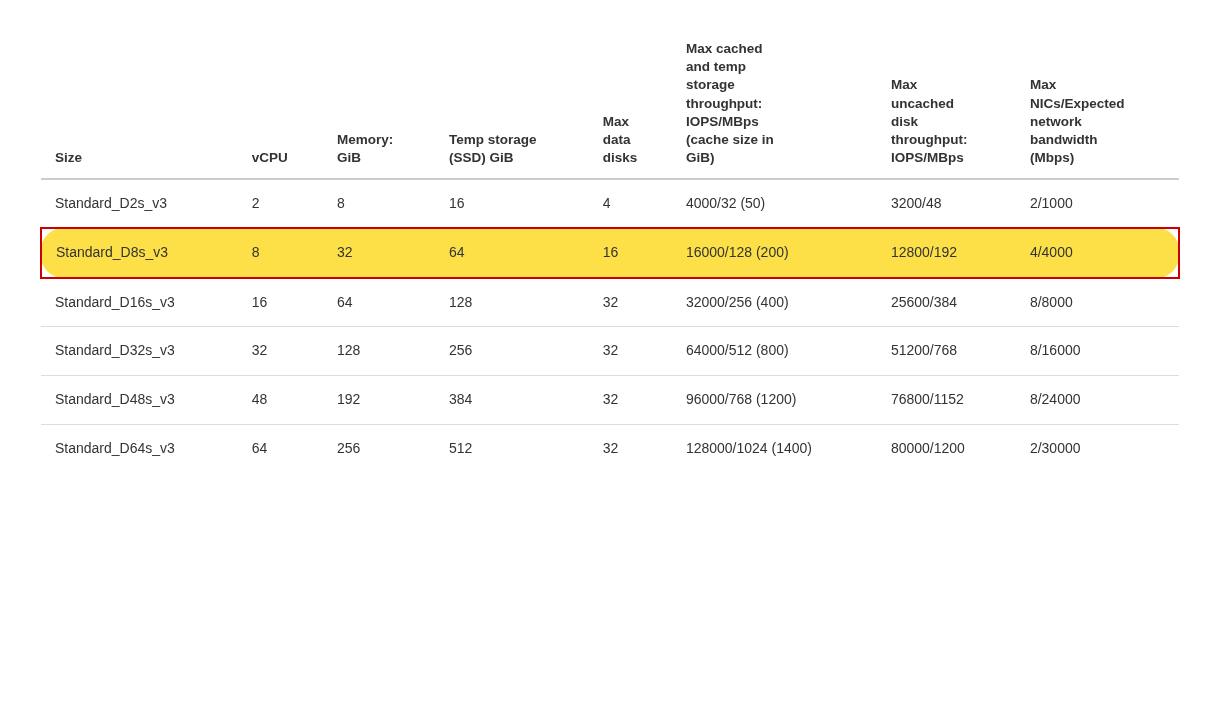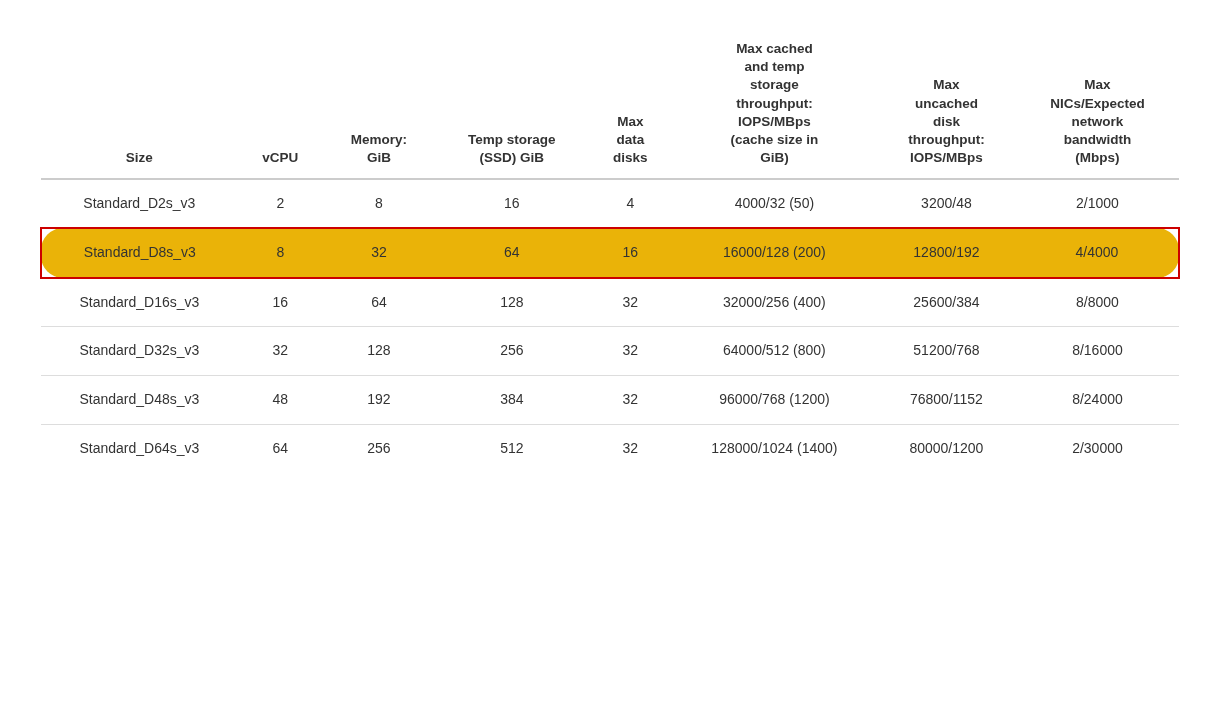--- a/index.html
+++ b/index.html
@@ -20,36 +20,35 @@
       width: 100%;
       max-width: 1140px;
     }
 
     table {
       width: 100%;
       border-collapse: collapse;
     }
 
     th {
-      text-align: center;
+      text-align: left;
       font-weight: 700;
       font-size: 13.5px;
       padding: 10px 14px;
       vertical-align: bottom;
       border-bottom: 2px solid #ccc;
       line-height: 1.35;
     }
 
     td {
       padding: 14px 14px;
       vertical-align: middle;
       border-bottom: 1px solid #ddd;
       font-size: 14px;
       line-height: 1.4;
-      text-align: center;
     }
 
     tr:last-child td {
       border-bottom: none;
     }
 
     .highlighted-row {
       position: relative;
     }
 
@@ -151,21 +150,21 @@
   </table>
 </div>
 
 <style>
   
   .highlighted-row td {
     border-top: 2.5px solid #c00 !important;
     border-bottom: 2.5px solid #c00 !important;
     border-left: none;
     border-right: none;
-    background: #eab308;
+    background: #fde047;
   }
 
   .highlighted-row td:first-child {
     border-left: 2.5px solid #c00 !important;
     border-radius: 22px 0 0 22px !important;
   }
 
   .highlighted-row td:last-child {
     border-right: 2.5px solid #c00 !important;
     border-radius: 0 22px 22px 0 !important;

